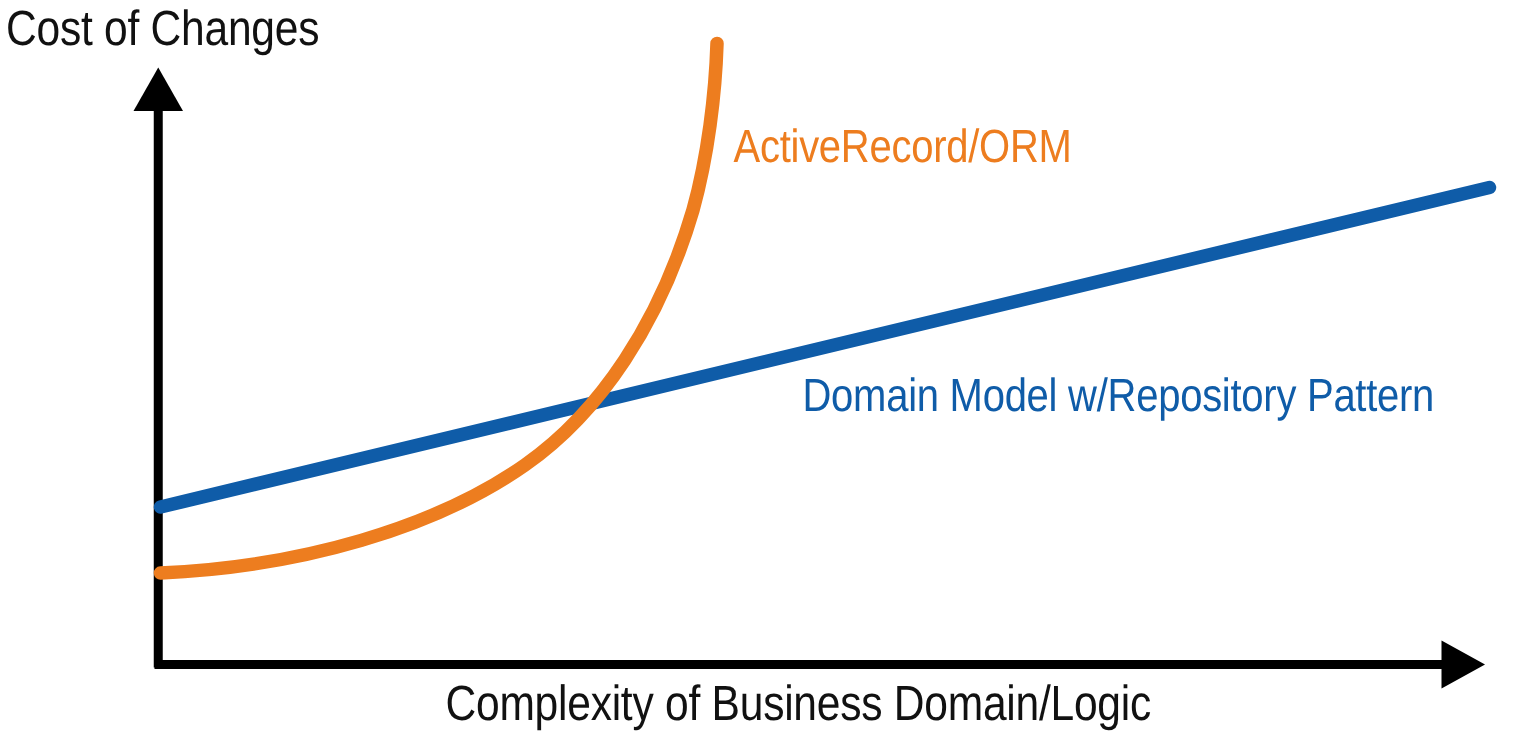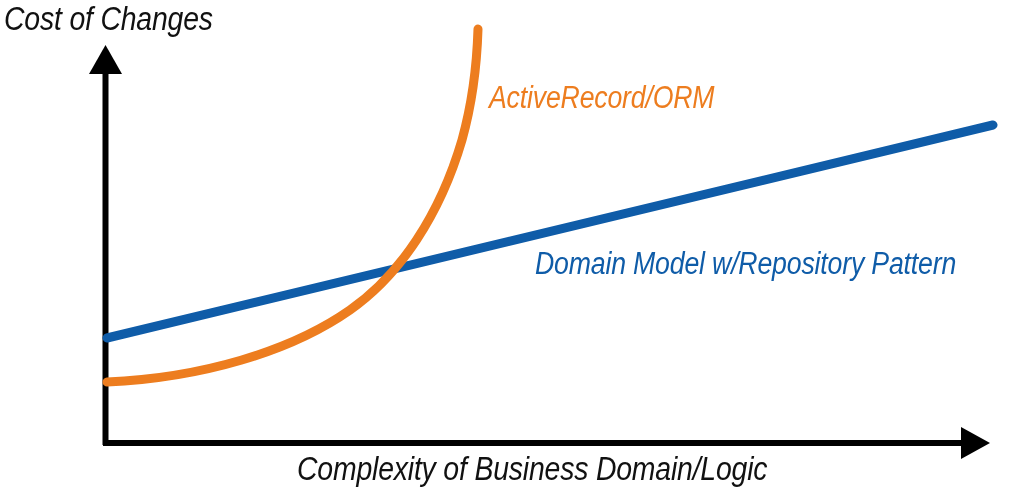--- a/index.html
+++ b/index.html
@@ -9,21 +9,20 @@
   }
   body {
     font-family: "Liberation Sans", sans-serif;
   }
   #figure {
     position: relative;
     width: 1013px;
     height: 493px;
     background: #ffffff;
     overflow: hidden;
-    font-style: italic;
   }
   #plot-svg {
     position: absolute;
     left: 0;
     top: 0;
     width: 1013px;
     height: 493px;
     display: block;
   }
   .fig-label {

